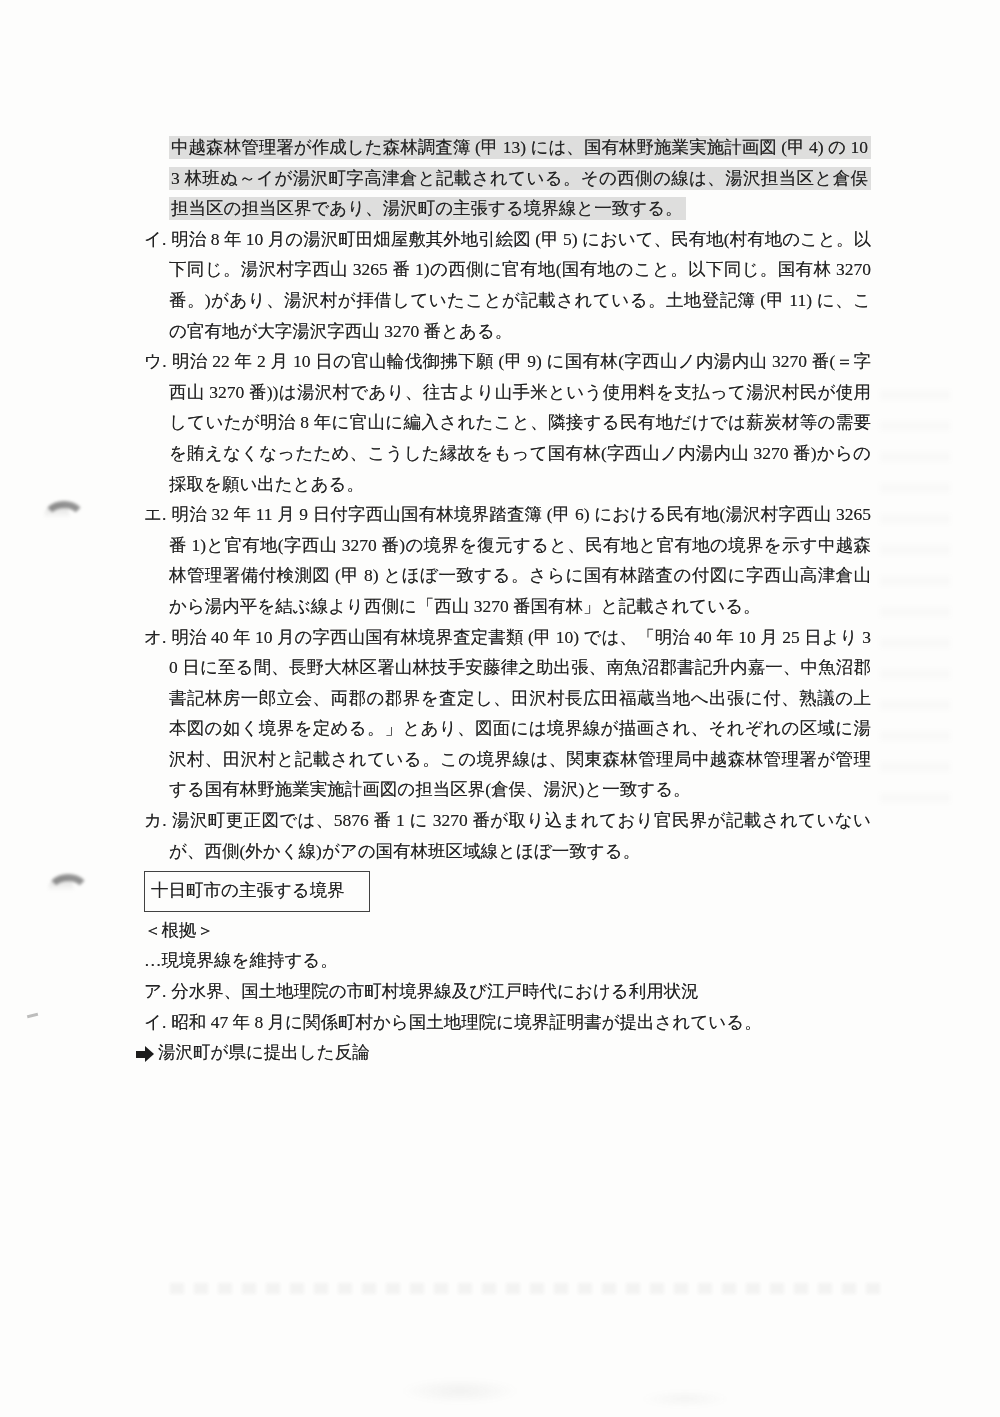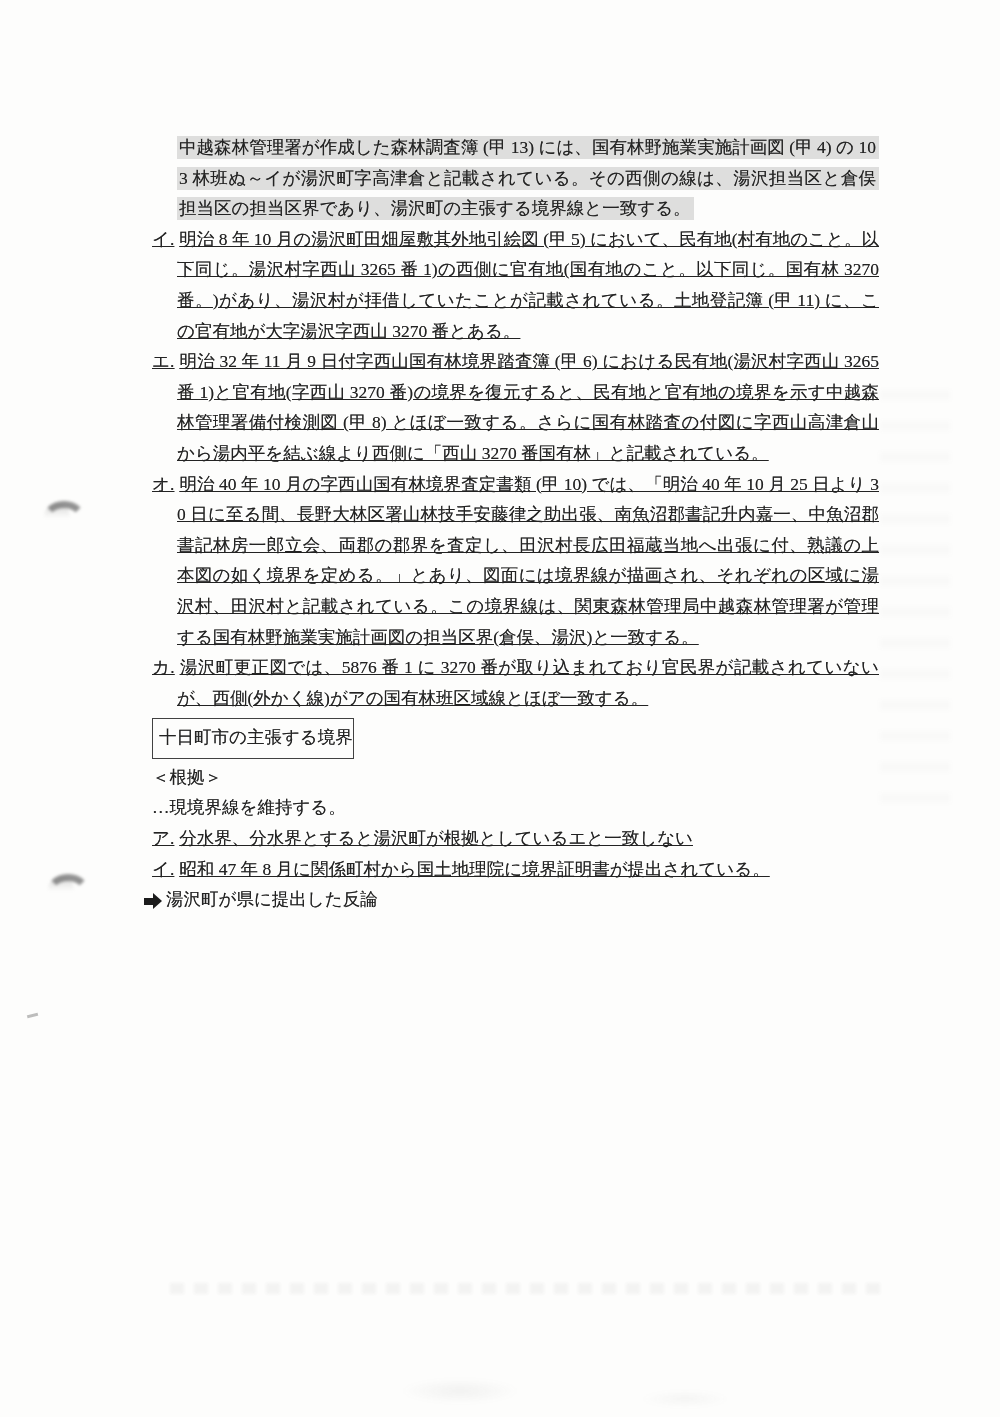--- a/index.html
+++ b/index.html
@@ -6,43 +6,43 @@
   body{
     width:1000px;height:1417px;position:relative;overflow:hidden;
     background:#fdfdfc;
     font-family:"Liberation Serif","DejaVu Serif",serif;
     color:#232323;
   }
   .page{position:absolute;inset:0;background:#fdfdfc;}
 
   
   .doc{
-    position:absolute;left:152px;top:132px;width:727px;
+    position:absolute;left:144px;top:132px;width:727px;
     font-size:17.5px;line-height:30.6px;
     text-align:justify;
     word-break:break-all;line-break:loose;
     text-shadow:0 0 0.5px rgba(20,20,20,.55);
   }
   .para{margin:0;padding:0;}
   .para.indent{padding-left:25px;}
-  .para.hang{padding-left:25px;text-indent:-25px;text-decoration:underline;}
+  .para.hang{padding-left:25px;text-indent:-25px;}
   .label{margin-right:5px;}
 
   
   .hl{
     background:rgba(40,40,40,.145);
     padding:1px 3px 2px 2px;
     -webkit-box-decoration-break:clone;box-decoration-break:clone;
   }
 
   
   .heading-box{
     display:inline-block;
     border:1.6px solid #414141;
-    padding:3px 0 5px 6px;
+    padding:3px 24px 5px 6px;
     margin:5px 0 3px 0;
     background:transparent;
   }
 
   
   .arrow-icon{display:inline-block;vertical-align:middle;margin:0 4px 3px -8px;white-space:nowrap;}
   .arrow-icon .bar{display:inline-block;vertical-align:middle;width:9px;height:7px;background:#1c1c1c;}
   .arrow-icon .tip{display:inline-block;vertical-align:middle;width:0;height:0;
     border-top:8px solid transparent;border-bottom:8px solid transparent;border-left:9px solid #1c1c1c;}
 
@@ -85,34 +85,35 @@
 
   <div class="punch-hole hole-1"></div>
   <div class="punch-hole hole-2"></div>
 
   <div class="doc">
 
     <p class="para indent"><span class="hl">中越森林管理署が作成した森林調査簿 (甲 13) には、国有林野施業実施計画図 (甲 4) の 103 林班ぬ～イが湯沢町字高津倉と記載されている。その西側の線は、湯沢担当区と倉俣担当区の担当区界であり、湯沢町の主張する境界線と一致する。</span></p>
 
     <p class="para hang"><span class="label">イ.</span><span>明治 8 年 10 月の湯沢町田畑屋敷其外地引絵図 (甲 5) において、民有地(村有地のこと。以下同じ。湯沢村字西山 3265 番 1)の西側に官有地(国有地のこと。以下同じ。国有林 3270 番。)があり、湯沢村が拝借していたことが記載されている。土地登記簿 (甲 11) に、この官有地が大字湯沢字西山 3270 番とある。</span></p>
 
+    <p class="para hang"><span class="label">ウ.</span><span>明治 22 年 2 月 10 日の官山輪伐御拂下願 (甲 9) に国有林(字西山ノ内湯内山 3270 番(＝字西山 3270 番))は湯沢村であり、往古より山手米という使用料を支払って湯沢村民が使用していたが明治 8 年に官山に編入されたこと、隣接する民有地だけでは薪炭材等の需要を賄えなくなったため、こうした縁故をもって国有林(字西山ノ内湯内山 3270 番)からの採取を願い出たとある。</span></p>
 
     <p class="para hang"><span class="label">エ.</span><span>明治 32 年 11 月 9 日付字西山国有林境界踏査簿 (甲 6) における民有地(湯沢村字西山 3265 番 1)と官有地(字西山 3270 番)の境界を復元すると、民有地と官有地の境界を示す中越森林管理署備付検測図 (甲 8) とほぼ一致する。さらに国有林踏査の付図に字西山高津倉山から湯内平を結ぶ線より西側に「西山 3270 番国有林」と記載されている。</span></p>
 
     <p class="para hang"><span class="label">オ.</span><span>明治 40 年 10 月の字西山国有林境界査定書類 (甲 10) では、「明治 40 年 10 月 25 日より 30 日に至る間、長野大林区署山林技手安藤律之助出張、南魚沼郡書記升内嘉一、中魚沼郡書記林房一郎立会、両郡の郡界を査定し、田沢村長広田福蔵当地へ出張に付、熟議の上本図の如く境界を定める。」とあり、図面には境界線が描画され、それぞれの区域に湯沢村、田沢村と記載されている。この境界線は、関東森林管理局中越森林管理署が管理する国有林野施業実施計画図の担当区界(倉俣、湯沢)と一致する。</span></p>
 
     <p class="para hang"><span class="label">カ.</span><span>湯沢町更正図では、5876 番 1 に 3270 番が取り込まれており官民界が記載されていないが、西側(外かく線)がアの国有林班区域線とほぼ一致する。</span></p>
 
     <div class="heading-box"><span>十日町市の主張する境界</span></div>
 
     <p class="para"><span>＜根拠＞</span></p>
 
     <p class="para"><span>…現境界線を維持する。</span></p>
 
-    <p class="para hang"><span class="label">ア.</span><span>分水界、分水界とすると湯沢町が根拠としているエと一致しない</span></p>
+    <p class="para hang"><span class="label">ア.</span><span>分水界、国土地理院の市町村境界線及び江戸時代における利用状況</span></p>
 
     <p class="para hang"><span class="label">イ.</span><span>昭和 47 年 8 月に関係町村から国土地理院に境界証明書が提出されている。</span></p>
 
     <p class="para"><span class="arrow-icon"><span class="bar"></span><span class="tip"></span></span><span>湯沢町が県に提出した反論</span></p>
 
 
   </div>
 
   <div class="smudge bleed-line"></div>
   <div class="smudge bottom-1"></div>

